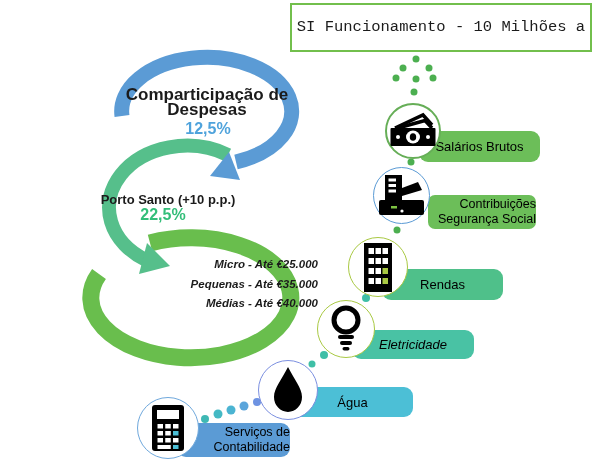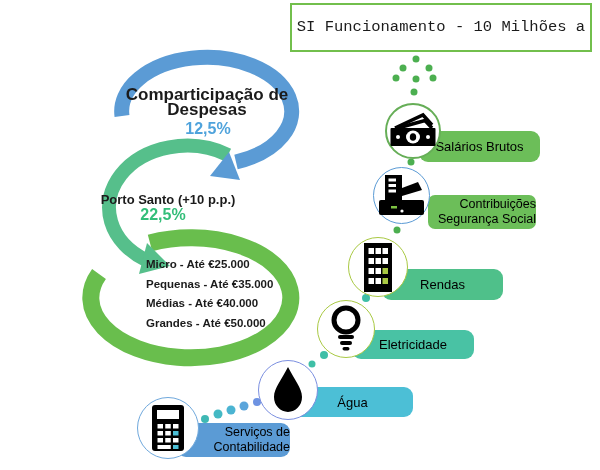--- a/index.html
+++ b/index.html
@@ -16,31 +16,31 @@
     display:flex;flex-direction:column;align-items:center;justify-content:center;
     text-align:center;font-size:15.5px;color:#1b1b1b;line-height:1.35;font-family:Liberation Mono, monospace;
   }
   
   .swirl-label{font-weight:bold;color:#1b1b1b;text-align:center;}
   .swirl-value{font-weight:bold;text-align:center;font-size:16px;}
   .comparticipacao-label{left:118px;top:87px;width:178px;font-size:17px;line-height:15px;}
   .comparticipacao-value{left:158px;top:120px;width:100px;color:#4FA3DC;}
   .porto-label{left:83px;top:192px;width:170px;font-size:13px;}
   .porto-value{left:113px;top:206px;width:100px;color:#33BE79;}
-  .tiers{left:146px;top:255px;width:172px;text-align:left;
-    font-weight:bold;font-size:11.5px;color:#1b1b1b;line-height:19.5px;}
+  .tiers{left:146px;top:255px;width:172px;text-align:right;
+    font-weight:bold;font-size:11.5px;color:#1b1b1b;line-height:19.5px;font-style:italic;}
   
   .pill{
     border-radius:9px;color:#000000;text-align:right;
     display:flex;align-items:center;justify-content:center;line-height:15px;
   }
   .pill-salarios      {left:419px;top:131px;width:121px;height:31px;background:#6CBE59;font-size:13px;}
   .pill-contribuicoes {left:428px;top:195px;width:108px;height:34px;background:#6CBE59;font-size:12.5px;border-radius:7px;}
   .pill-rendas        {left:382px;top:269px;width:121px;height:31px;background:#4FC08A;font-size:13px;}
-  .pill-eletricidade  {left:352px;top:330px;width:122px;height:29px;background:#49C2A4;font-size:13px;}
+  .pill-eletricidade  {left:352px;top:330px;width:122px;height:29px;background:#49C2A4;font-size:13px;font-style:italic;}
   .pill-agua          {left:292px;top:387px;width:121px;height:30px;background:#4CBFD6;font-size:13px;}
   .pill-servicos      {left:177px;top:423px;width:113px;height:34px;background:#5B9BD5;font-size:12.5px;}
   
   .icon-circle{
     background:#fff;border-radius:50%;
     display:flex;align-items:center;justify-content:center;box-sizing:border-box;
   }
   .circ-salarios      {left:385px;top:103px;width:56px;height:56px;border:2px solid #66AE57;}
   .circ-contribuicoes {left:373px;top:167px;width:57px;height:57px;border:1.5px solid #5B9BD5;}
   .circ-rendas        {left:348px;top:237px;width:60px;height:60px;border:1.5px solid #A9C943;}
@@ -97,21 +97,20 @@
 <div class="abs swirl-label comparticipacao-label">Comparticipação de Despesas</div>
 <div class="abs swirl-value comparticipacao-value">12,5%</div>
 
 <div class="abs swirl-label porto-label">Porto Santo (+10 p.p.)</div>
 <div class="abs swirl-value porto-value">22,5%</div>
 
 <div class="abs tiers">
   <div>Micro - Até €25.000</div>
   <div>Pequenas - Até €35.000</div>
   <div>Médias - Até €40.000</div>
-  <div>Grandes - Até €50.000</div>
 </div>
 
 <div class="abs pill pill-salarios">Salários Brutos</div>
 <div class="abs pill pill-contribuicoes">Contribuições Segurança Social</div>
 <div class="abs pill pill-rendas">Rendas</div>
 <div class="abs pill pill-eletricidade">Eletricidade</div>
 <div class="abs pill pill-agua">Água</div>
 <div class="abs pill pill-servicos">Serviços de Contabilidade</div>
 
 <div class="abs icon-circle circ-salarios">

